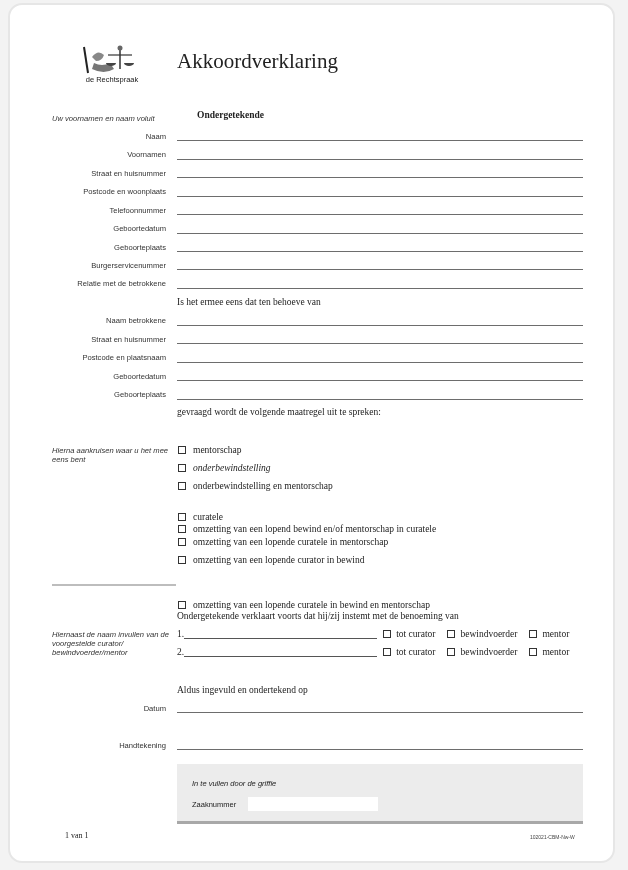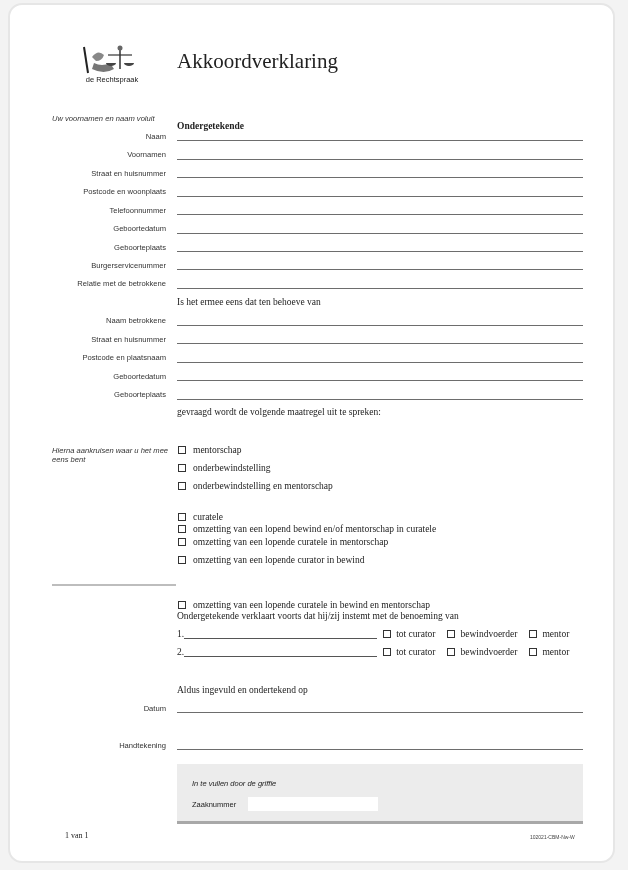--- a/index.html
+++ b/index.html
@@ -43,21 +43,21 @@
     <line x1="48" y1="6" x2="48" y2="26" stroke="#333" stroke-width="1.5"></line>
     <line x1="36" y1="12" x2="60" y2="12" stroke="#333" stroke-width="1.2"></line>
     <path d="M34 20 a5 3 0 0 0 10 0 z" fill="#444"></path>
     <path d="M52 20 a5 3 0 0 0 10 0 z" fill="#444"></path>
     <circle cx="48" cy="5" r="2.5" fill="#666"></circle>
   </svg>
   <div class="abs logo-text">de Rechtspraak</div>
   <div class="abs serif title">Akkoordverklaring</div>
 
   <div class="abs lbl-i" style="top:109px;">Uw voornamen en naam voluit</div>
-  <div class="abs serif sect bold" style="top:116px;">Ondergetekende</div>
+  <div class="abs serif sect bold" style="top:105px;margin-left:20px;">Ondergetekende</div>
 
   <div class="abs lbl" style="top:127px;">Naam</div>
   <div class="abs line" style="top:135px;"></div>
   <div class="abs lbl" style="top:145px;">Voornamen</div>
   <div class="abs line" style="top:154px;"></div>
   <div class="abs lbl" style="top:164px;">Straat en huisnummer</div>
   <div class="abs line" style="top:172px;"></div>
   <div class="abs lbl" style="top:182px;">Postcode en woonplaats</div>
   <div class="abs line" style="top:191px;"></div>
   <div class="abs lbl" style="top:201px;">Telefoonnummer</div>
@@ -82,21 +82,21 @@
   <div class="abs line" style="top:375px;"></div>
   <div class="abs lbl" style="top:385px;">Geboorteplaats</div>
   <div class="abs line" style="top:394px;"></div>
   <div class="abs serif sect" style="top:402px;">gevraagd wordt de volgende maatregel uit te spreken:</div>
 
   <div class="abs lbl-i" style="top:441px;">Hierna aankruisen waar u het mee eens bent</div>
   <div class="abs serif cb-row" style="top:440px;">
       <span class="cb"></span>
       <span>mentorschap</span>
     </div>
-  <div class="abs serif cb-row" style="top:458px;">
+  <div class="abs serif cb-row" style="top:458px;font-style:italic;">
       <span class="cb"></span>
       <span>onderbewindstelling</span>
     </div>
   <div class="abs serif cb-row" style="top:476px;">
       <span class="cb"></span>
       <span>onderbewindstelling en mentorschap</span>
     </div>
   <div class="abs serif cb-row" style="top:495px;margin-top:12px;">
       <span class="cb"></span>
       <span>curatele</span>
@@ -113,20 +113,21 @@
       <span class="cb"></span>
       <span>omzetting van een lopende curator in bewind</span>
     </div>
   <div class="abs serif cb-row" style="top:595px;">
       <span class="cb"></span>
       <span>omzetting van een lopende curatele in bewind en mentorschap</span>
     </div>
   <div class="abs gray-bar" style="left:42px; top:579px; width:124px;"></div>
 
   <div class="abs serif sect" style="top:606px;">Ondergetekende verklaart voorts dat hij/zij instemt met de benoeming van</div>
+  <div class="abs lbl-i" style="top:625px; width:118px;">Hiernaast de naam invullen van de voorgestelde curator/ bewindvoerder/mentor</div>
   <div class="abs serif num-row" style="top:624px;">
     <span>1.</span>
     <span class="num-line"></span>
     <span class="opt">
         <span class="cb"></span>
         <span>tot curator</span>
       </span>
     <span class="opt">
         <span class="cb"></span>
         <span>bewindvoerder</span>

